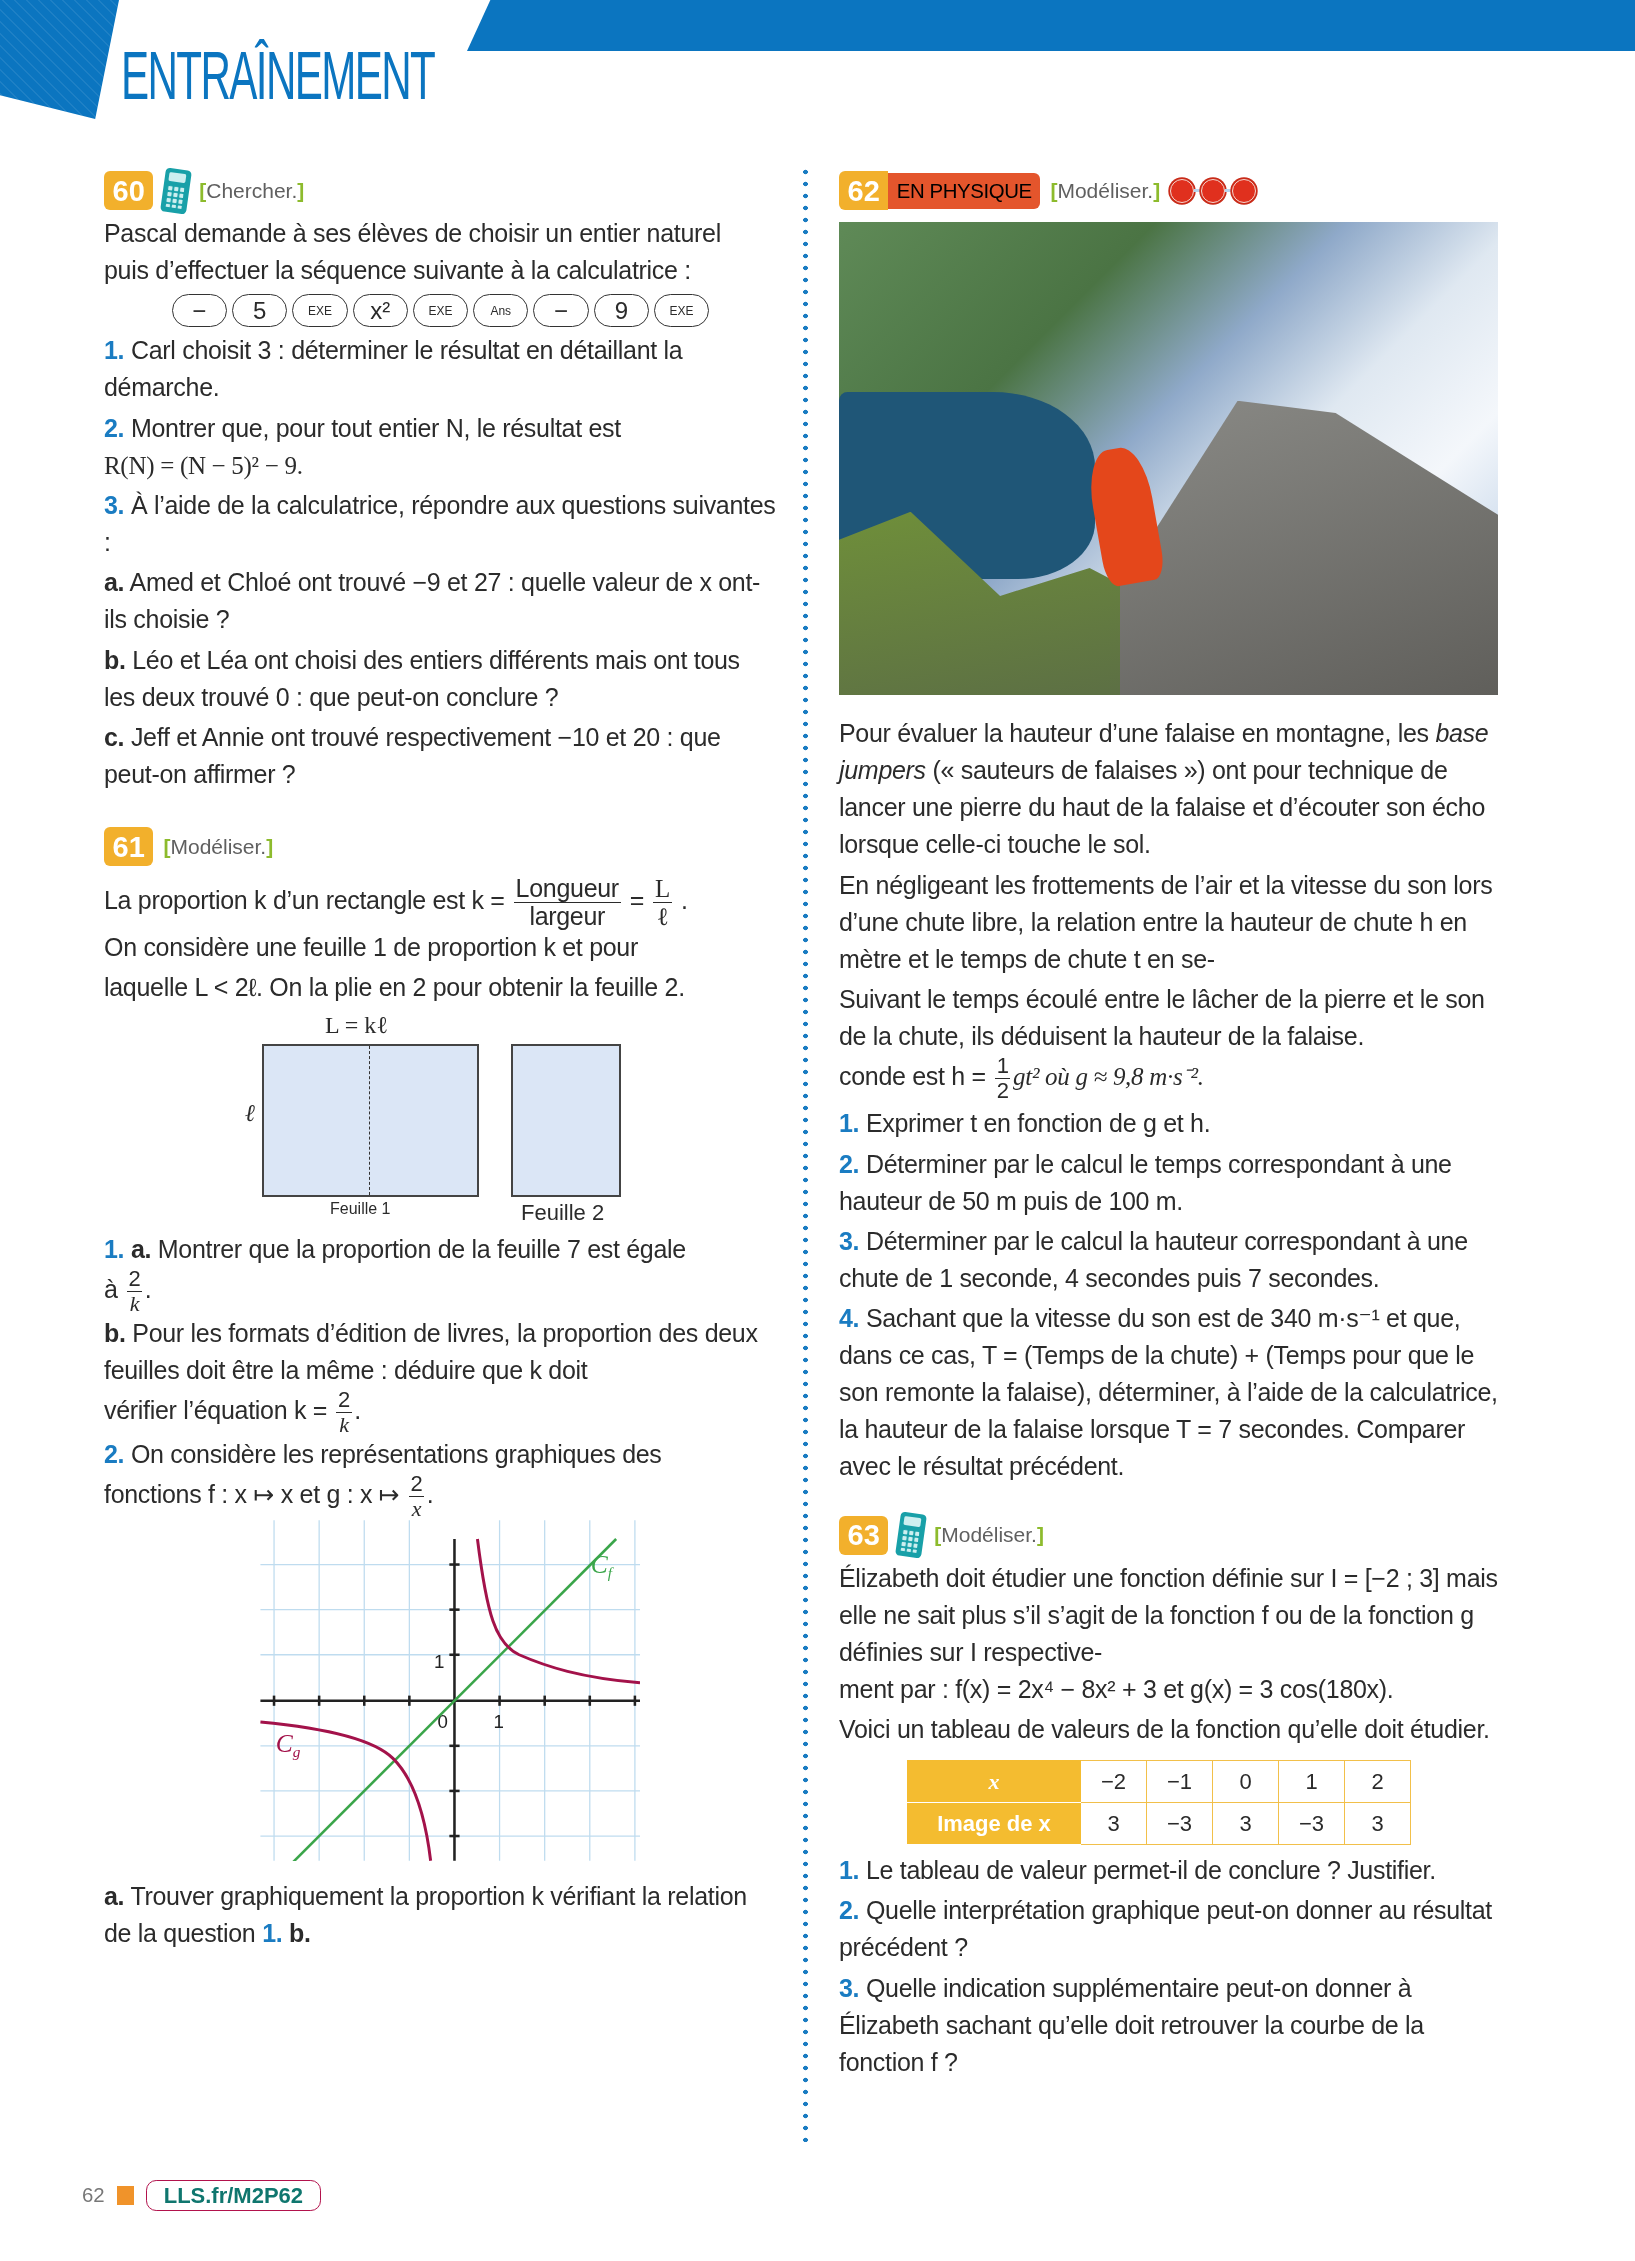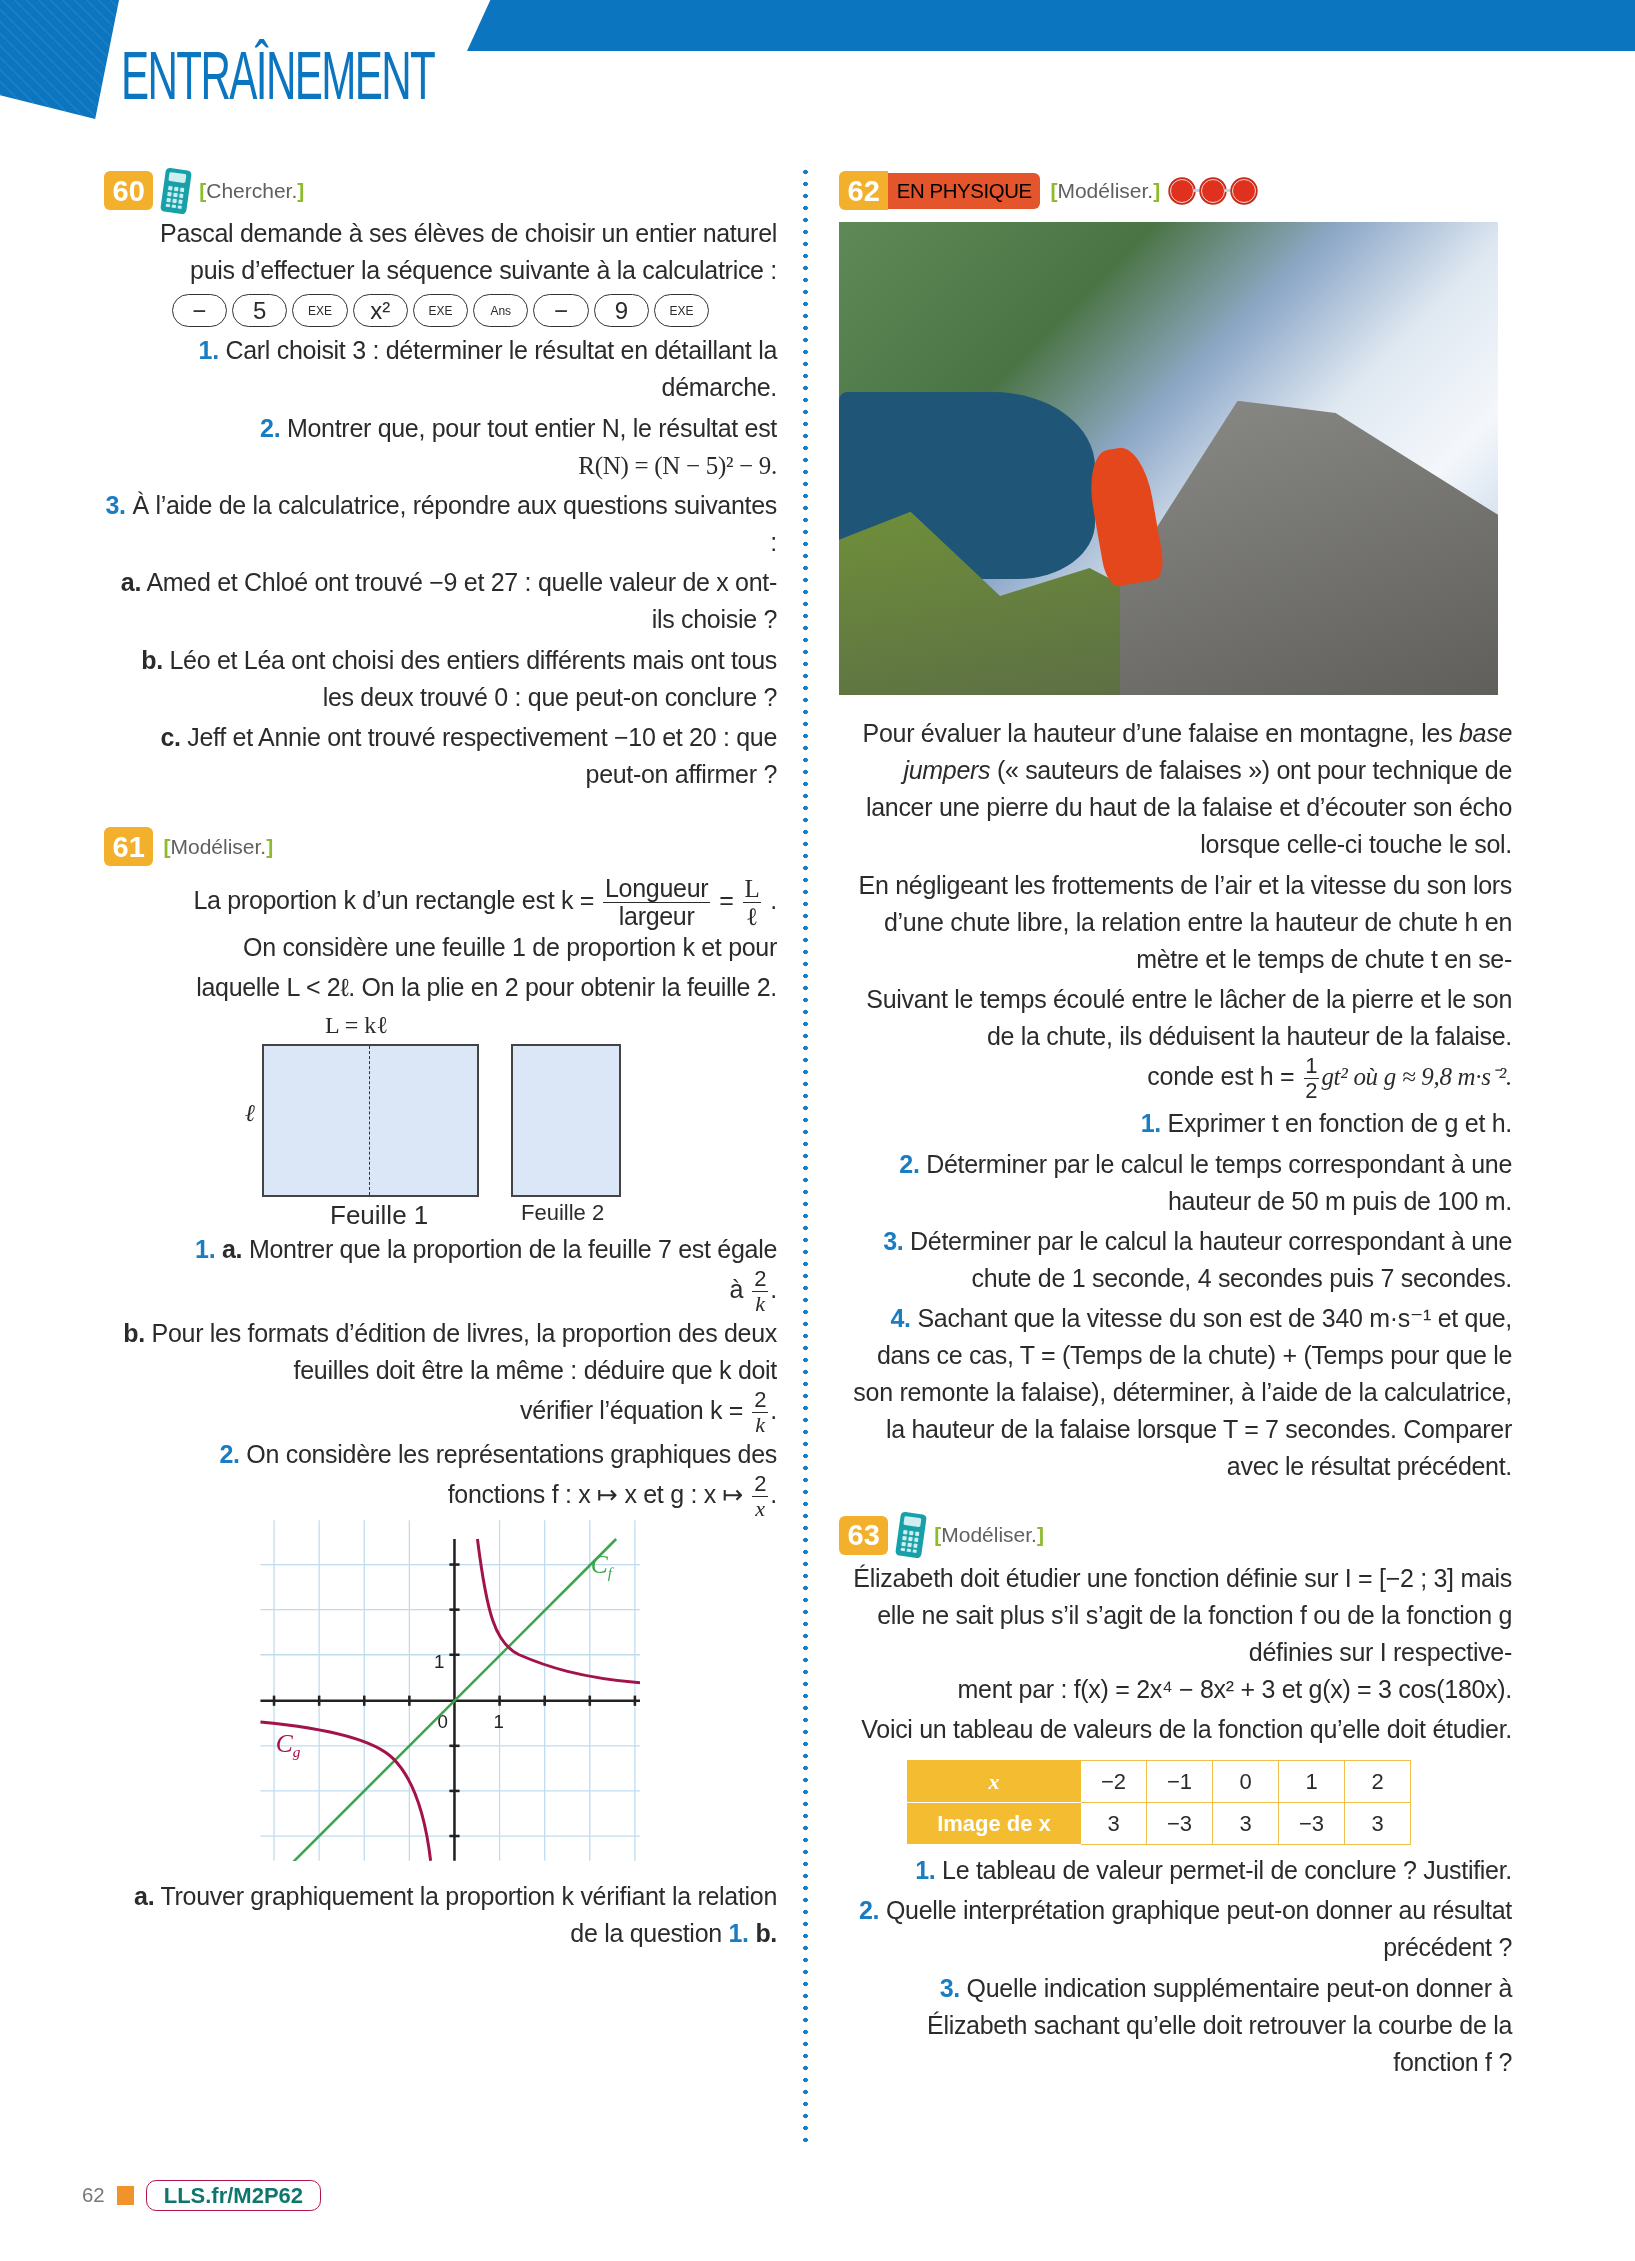--- a/index.html
+++ b/index.html
@@ -30,21 +30,21 @@
   .ex-skill { font-size:21px; color:#606060; }
   .ex-skill .br { color:#8dbb2d; font-weight:700; }
   .calc { width:25.6px; height:44px; background:#18a0a8; border-radius:4.3px; transform:rotate(8deg); position:relative; }
   .calc::before { content:""; position:absolute; left:4.3px; top:4.3px; width:17px; height:8.5px; background:#cdeff0; border-radius:1.7px; }
   .calc::after { content:""; position:absolute; left:4.3px; top:17px; width:17px; height:22px;
                  background: radial-gradient(circle, #cdeff0 2.1px, transparent 2.6px) 0 0 / 6px 6px; }
   .diff { display:flex; align-items:center; gap:0; }
   .dot { width:22px; height:22px; border-radius:50%; background:#e0301e; border:1.7px solid #f5d7d0;
          box-shadow:0 0 0 1.7px #c92a18; }
   .dot-link { width:6.8px; height:2.6px; background:#b7d5ee; }
-  p.t { margin:0; font-size:25px; line-height:37px; color:#2b2b2b; letter-spacing:-0.3px;text-align:right; }
+  p.t { margin:0; font-size:25px; line-height:37px; color:#2b2b2b; letter-spacing:-0.3px; }
   p.gap { margin-top:3.4px; }
   .q { color:#1a7cc2; font-weight:700; }
   .b { font-weight:700; }
   .m { font-family:"Liberation Serif", serif; font-style:italic; }
   .mr { font-family:"Liberation Serif", serif; }
   .frac { display:inline-flex; flex-direction:column; align-items:center; vertical-align:middle; line-height:1; margin:0 2.6px; }
   .frac .n { border-bottom:1.7px solid #2b2b2b; padding:0 1.7px 0.9px; }
   .frac .d { padding-top:0.9px; }
   .frac.sm { font-size:22px; }
   
@@ -136,21 +136,21 @@
     <p class="t">On considère une feuille 1 de proportion k et pour</p>
     <p class="t gap">laquelle L &lt; 2ℓ. On la plie en 2 pour obtenir la feuille 2.</p>
 
     <div class="sheets">
       <span class="abs mr" style="left:221px; top:5.1px; font-size:24px;">L = kℓ</span>
       <span class="abs m" style="left:141px; top:94px; font-size:24px;">ℓ</span>
       <div class="sheet" style="left:158px; top:38px; width:213px; height:149px;">
         <div style="position:absolute; left:105px; top:0; height:100%; border-left:1.7px dashed #333;"></div>
       </div>
       <div class="sheet" style="left:407px; top:38px; width:106px; height:149px;"></div>
-      <span class="abs" style="left:226px; top:194px; font-size:26px;">Feuille 1</span>
+      <span class="abs" style="left:226px; top:194px; font-size:16px;">Feuille 1</span>
       <span class="abs" style="left:417px; top:194px; font-size:22px;">Feuille 2</span>
     </div>
 
     <p class="t" style="margin-top:12px;"><span class="q">1.</span> <span class="b">a.</span><span> Montrer que la proportion de la feuille 7 est égale</span></p>
     <p class="t"><span>à</span> <span class="frac sm">
           <span class="n">2</span>
           <span class="d m">k</span>
         </span>.</p>
     <p class="t"><span class="b">b.</span><span> Pour les formats d’édition de livres, la proportion des deux feuilles doit être la même : déduire que k doit</span></p>
     <p class="t"><span>vérifier l’équation k =</span> <span class="frac sm">

